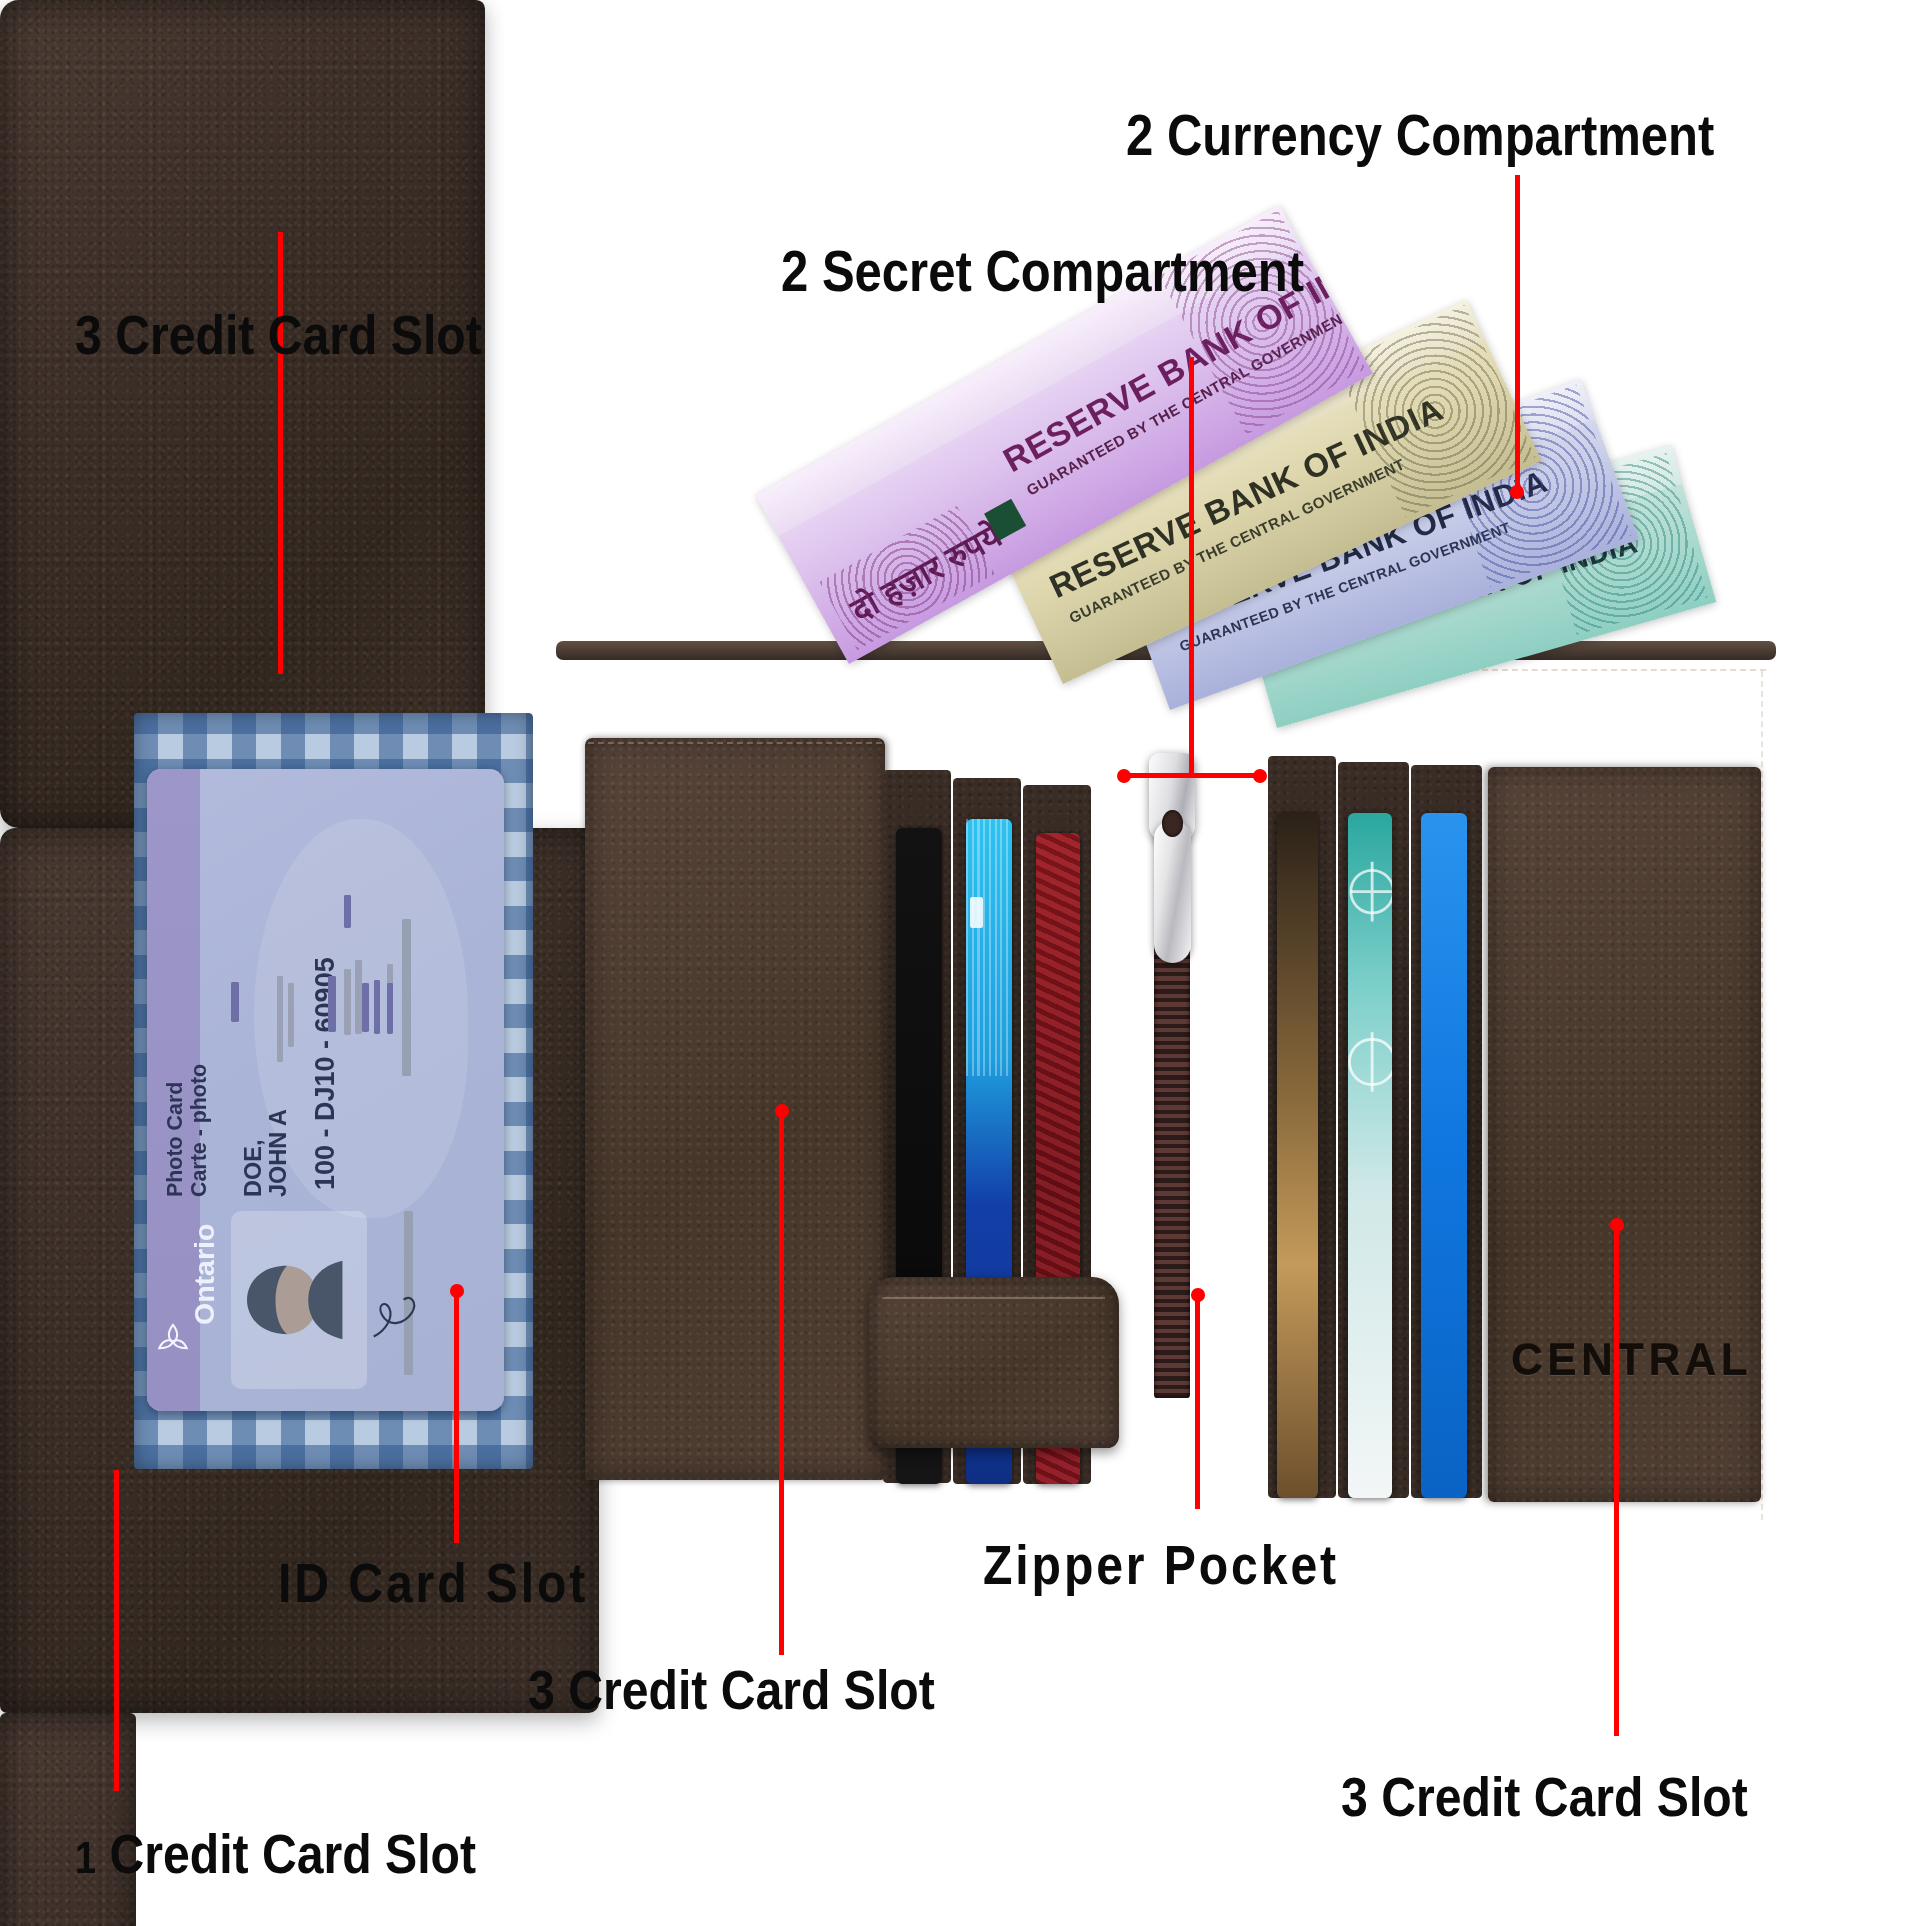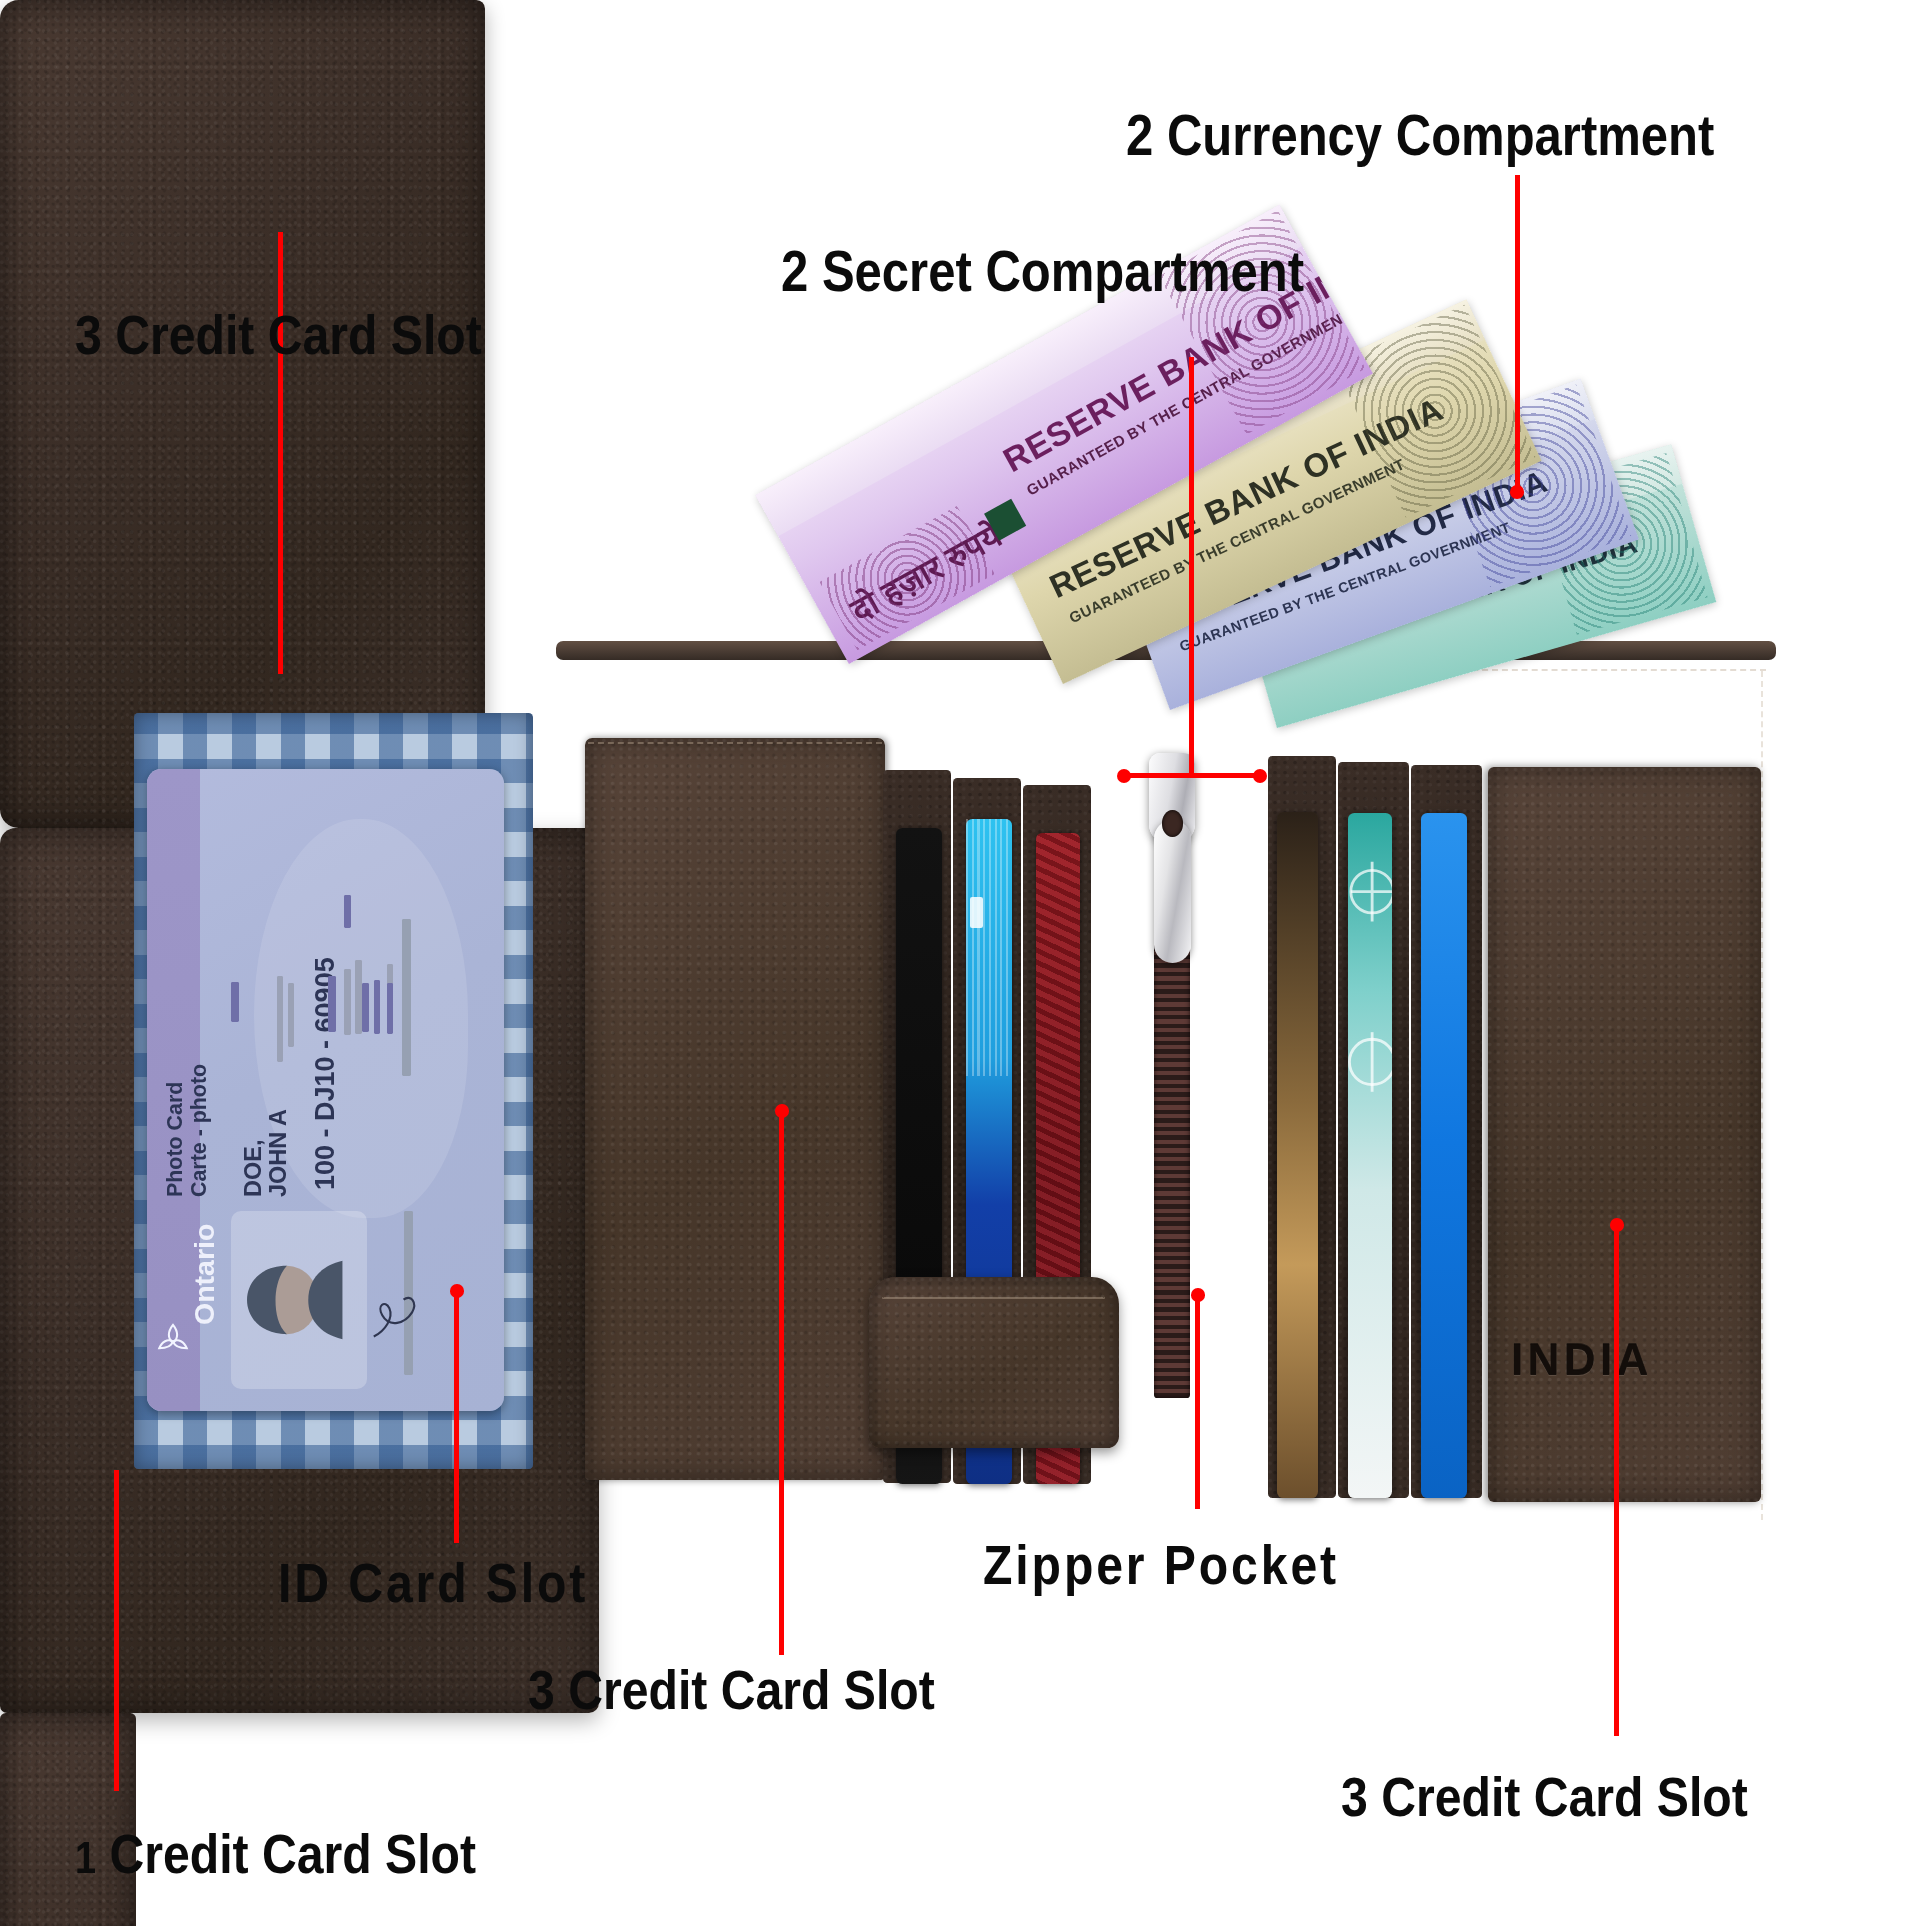--- a/index.html
+++ b/index.html
@@ -222,21 +222,21 @@
         </g>
       </svg>
     </div>
 
     <div class="leather-d" style="position:absolute;left:1411px;top:765px;width:71px;height:733px;border-radius:4.3px;"></div>
     <div class="card" style="left:1421px;top:813px;width:46px;height:685px;
                 background:linear-gradient(180deg,#2a93ee 0%,#1077e0 48%,#0a63c4 100%);"></div>
 
     <div class="leather-l" style="position:absolute;left:1488px;top:767px;width:273px;height:735px;border-radius:5.7px;
                 box-shadow:inset 0 0 30px rgba(0,0,0,.45),-2.1px 0 8.6px rgba(0,0,0,.45);"></div>
-    <div class="emboss" style="left:1511px;top:1335px;font-size:44px;">INDIA</div>
+    <div class="emboss" style="left:1511px;top:1335px;font-size:44px;">CENTRAL</div>
 
     <div style="position:absolute;left:556px;top:641px;width:1220px;height:18.5px;border-radius:7.1px;
                 background:linear-gradient(180deg,#5a4639,#2a201a);opacity:.95;"></div>
   </div>
 
   <div class="note" style="left:1277px;top:564px;width:457px;height:164px;transform:rotate(-16deg);transform-origin:left bottom;
               background:linear-gradient(180deg,#cfe9e2 0%,#b8ded5 40%,#8ecfc2 100%);">
     <div class="noteband" style="top:0;height:41px;background:linear-gradient(180deg,#e8f3f0,#d3e9e3);"></div>
     <div class="ntext" style="left:26px;top:68px;font-size:28.5px;color:#20343e;letter-spacing:.02em;">RESERVE BANK OF INDIA</div>
     <div style="position:absolute;right:7.1px;top:7.1px;width:136px;height:150px;

